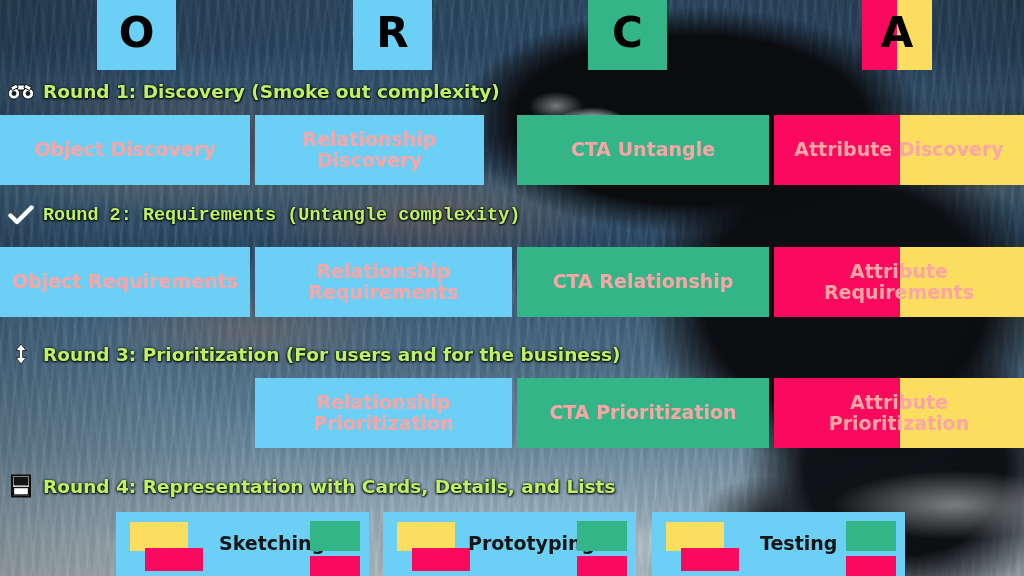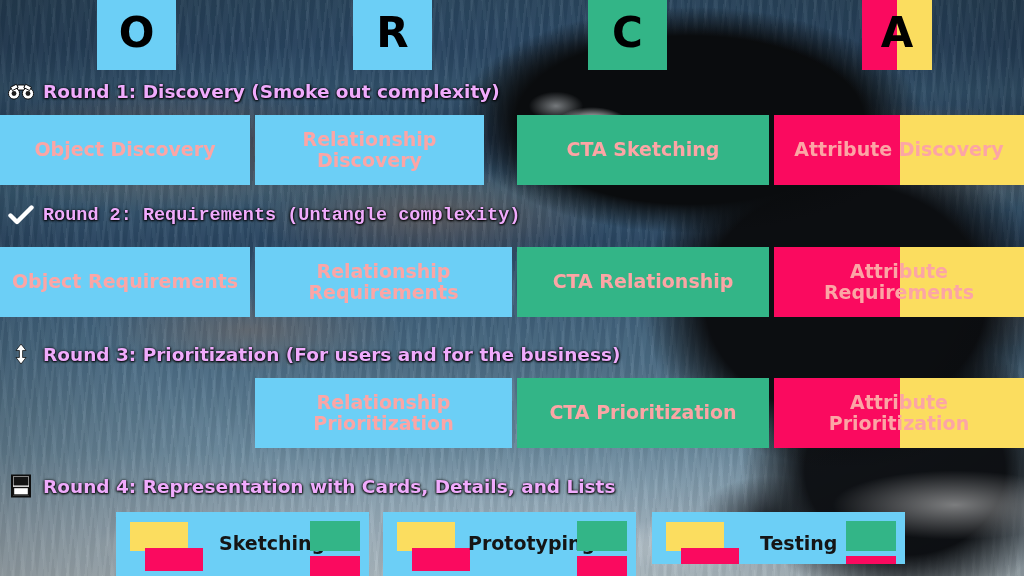--- a/index.html
+++ b/index.html
@@ -107,21 +107,21 @@
     letter-spacing: 0;
     padding-bottom: 4px;
   }
 
   
   .round-head {
     position: absolute;
     display: flex;
     align-items: center;
     gap: 9px;
-    color: #f0abfc;
+    color: #bef264;
     font-size: 18.5px;
     font-weight: 700;
     white-space: nowrap;
     text-shadow:
       0 0 3px rgba(0,0,0,0.85),
       1px 1px 2px rgba(0,0,0,0.75),
       -1px 1px 2px rgba(0,0,0,0.55);
   }
   .round-head .head-icon {
     display: inline-flex;
@@ -227,21 +227,21 @@
     <span class="bar-label">Object Discovery</span>
   </div>
 
   <div class="bar" style="left:255px; top:115px; width:229px; height:70px;">
     <div class="split" style="left:0; right:0; background:#6ccff6;"></div>
     <span class="bar-label">Relationship Discovery</span>
   </div>
 
   <div class="bar" style="left:517px; top:115px; width:252px; height:70px;">
     <div class="split" style="left:0; right:0; background:#33b587;"></div>
-    <span class="bar-label">CTA Sketching</span>
+    <span class="bar-label">CTA Untangle</span>
   </div>
 
   <div class="bar" style="left:774px; top:115px; width:250px; height:70px;">
     <div class="split" style="left:0; width:126px; background:#fa0a5f;"></div>
     <div class="split" style="left:126px; right:0; background:#fbdd5f;"></div>
     <span class="bar-label">Attribute Discovery</span>
   </div>
 
   <div class="round-head" style="left:8px; top:204px;font-family:Liberation Mono, monospace;">
     <span class="head-icon">
@@ -323,21 +323,21 @@
   </div>
 
   <div class="rep-card" style="left:383px; top:512px; width:253px; height:64px; background:#6ccff6;">
     <div class="mini" style="left:14px; top:10px; width:58px; height:29px; background:#fbdd5f;"></div>
     <div class="mini" style="left:29px; top:36px; width:58px; height:23px; background:#fa0a5f;"></div>
     <span class="rep-label" style="position:absolute; left:85px; top:22px;">Prototyping</span>
     <div class="mini" style="left:194px; top:9px; width:50px; height:30px; background:#33b587;"></div>
     <div class="mini" style="left:194px; top:44px; width:50px; height:22px; background:#fa0a5f;"></div>
   </div>
 
-  <div class="rep-card" style="left:652px; top:512px; width:253px; height:52px; background:#6ccff6;">
+  <div class="rep-card" style="left:652px; top:512px; width:253px; height:64px; background:#6ccff6;">
     <div class="mini" style="left:14px; top:10px; width:58px; height:29px; background:#fbdd5f;"></div>
     <div class="mini" style="left:29px; top:36px; width:58px; height:23px; background:#fa0a5f;"></div>
     <span class="rep-label" style="position:absolute; left:108px; top:22px;">Testing</span>
     <div class="mini" style="left:194px; top:9px; width:50px; height:30px; background:#33b587;"></div>
     <div class="mini" style="left:194px; top:44px; width:50px; height:22px; background:#fa0a5f;"></div>
   </div>
 
 </div>
 
 </body></html>

